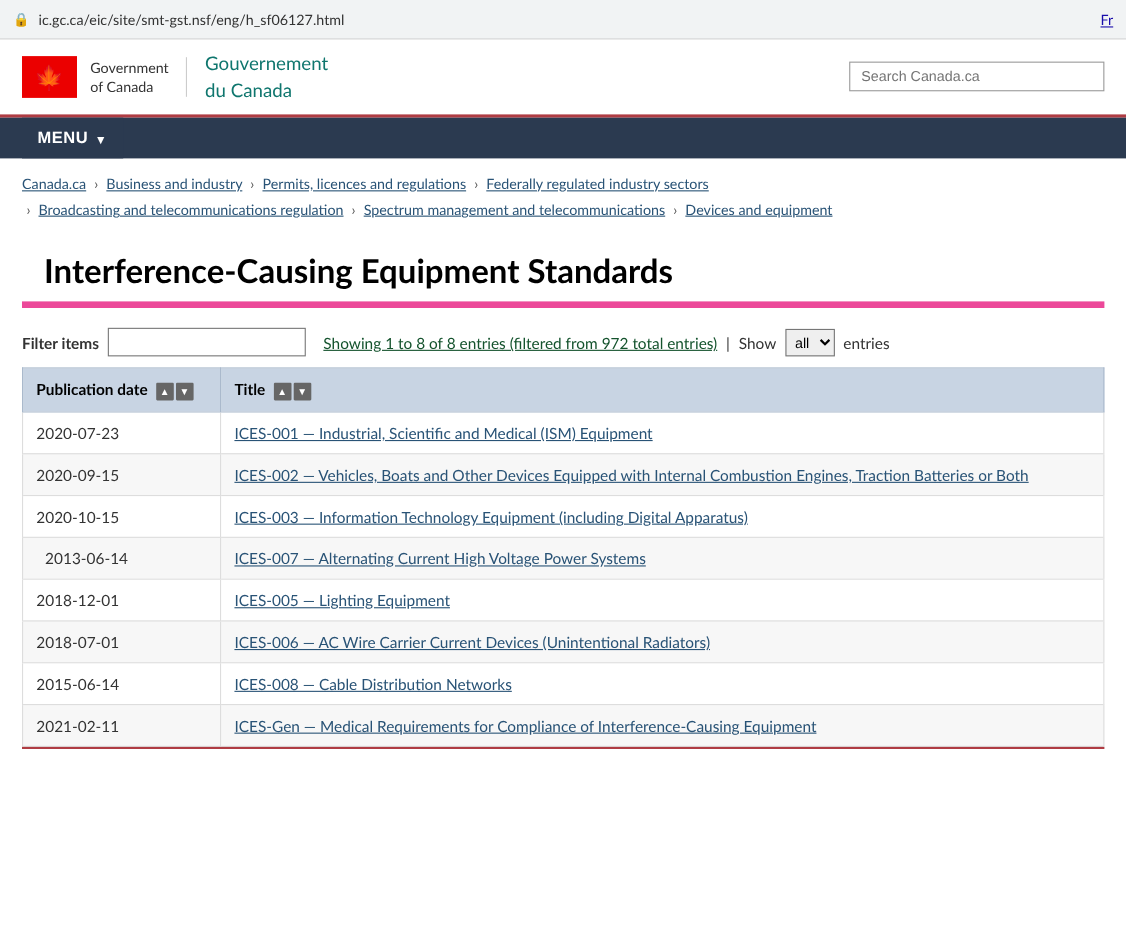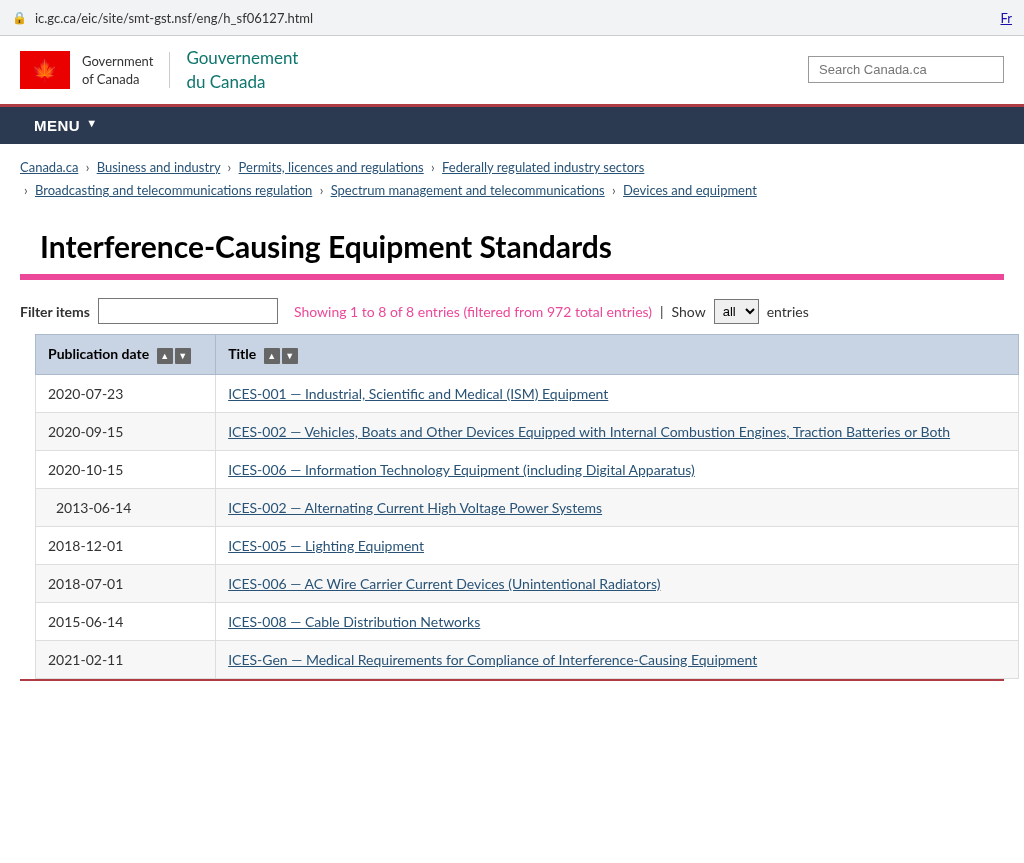--- a/index.html
+++ b/index.html
@@ -38,40 +38,40 @@
       justify-content: center;
       color: #fff;
       font-size: 22px;
     }
     .gov-name { font-size: 13px; line-height: 1.4; color: #333; }
     .gov-name-fr { font-size: 17px; line-height: 1.4; color: #0f766e; }
     .gov-divider { width: 1px; height: 36px; background: #ccc; margin: 0 4px; }
     .search-box {
       border: 1px solid #999;
       padding: 5px 10px;
-      width: 196px;
+      width: 232px;
       font-size: 13px;
       color: #999;
       background: #fff;
     }
 
     
     .nav-menu {
       background: #2b3a50;
       padding: 0 20px;
     }
     .menu-btn {
       background: #2b3a50;
       color: #fff;
       border: none;
       padding: 10px 14px;
       font-size: 15px;
       cursor: pointer;
       display: flex;
-      align-items: flex-start;
+      align-items: flex-end;
       gap: 6px;
       font-weight: bold;
       text-transform: uppercase;
       letter-spacing: 0.5px;
     }
     .menu-btn .chevron { font-size: 11px; }
 
     
     .breadcrumb {
       padding: 12px 20px 6px;
@@ -109,33 +109,34 @@
     }
     .filter-label { font-weight: bold; }
     .filter-input {
       border: 1px solid #767676;
       padding: 4px 6px;
       width: 180px;
       font-size: 14px;
     }
     .filter-info {
       margin-left: 8px;
-      color: #ec4899;
+      color: #14532d;
       font-size: 14px;
+      text-decoration: underline;
     }
     .show-select {
       border: 1px solid #767676;
       padding: 3px 4px;
       font-size: 13px;
     }
 
     
     .data-table {
       width: calc(100% - 40px);
-      margin: 0 35px;
+      margin: 0 20px;
       border-collapse: collapse;
       font-size: 14px;
     }
     .data-table thead tr {
       background: #c8d4e3;
     }
     .data-table thead th {
       padding: 10px 12px;
       text-align: left;
       font-weight: bold;
@@ -281,25 +282,25 @@
   <tr>
         <td style="white-space: nowrap;">2020-07-23</td>
         <td><a href="#">ICES-001 — Industrial, Scientific and Medical (ISM) Equipment</a></td>
       </tr>
       <tr>
         <td style="white-space: nowrap;">2020-09-15</td>
         <td><a href="#">ICES-002 — Vehicles, Boats and Other Devices Equipped with Internal Combustion Engines, Traction Batteries or Both</a></td>
       </tr>
       <tr>
         <td style="white-space: nowrap;">2020-10-15</td>
-        <td><a href="#">ICES-006 — Information Technology Equipment (including Digital Apparatus)</a></td>
+        <td><a href="#">ICES-003 — Information Technology Equipment (including Digital Apparatus)</a></td>
       </tr>
       <tr>
         <td style="white-space: nowrap; padding-left: 20px;">2013-06-14</td>
-        <td><a href="#">ICES-002 — Alternating Current High Voltage Power Systems</a></td>
+        <td><a href="#">ICES-007 — Alternating Current High Voltage Power Systems</a></td>
       </tr>
       <tr>
         <td style="white-space: nowrap;">2018-12-01</td>
         <td><a href="#">ICES-005 — Lighting Equipment</a></td>
       </tr>
       <tr>
         <td style="white-space: nowrap;">2018-07-01</td>
         <td><a href="#">ICES-006 — AC Wire Carrier Current Devices (Unintentional Radiators)</a></td>
       </tr>
       <tr>

